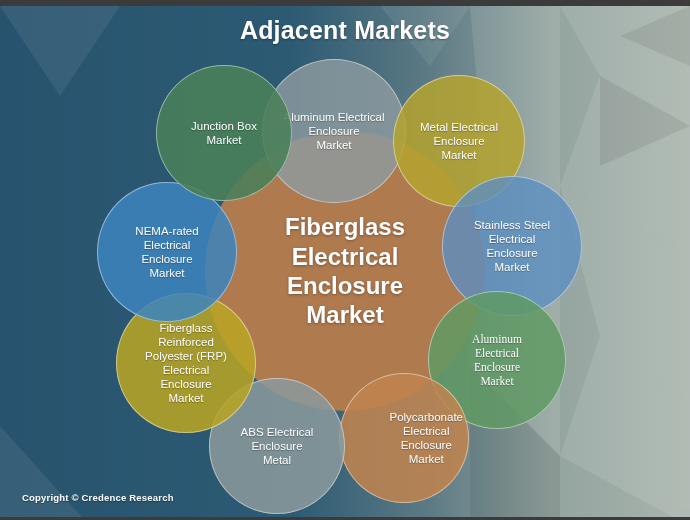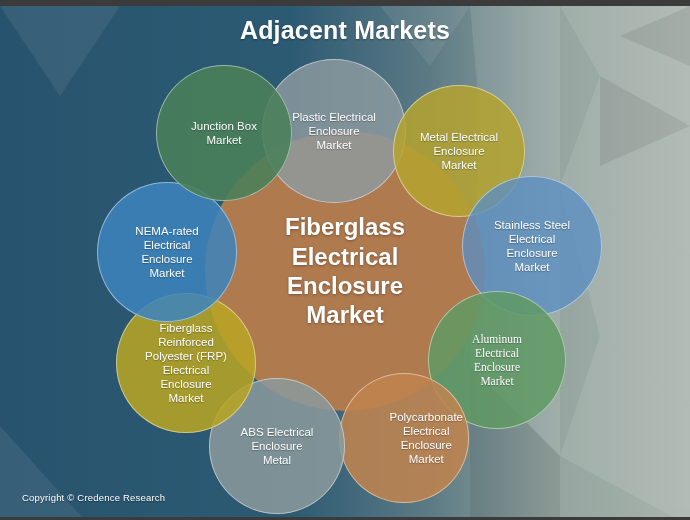--- a/index.html
+++ b/index.html
@@ -62,21 +62,21 @@
     font-weight:bold;
     line-height:1.22;
     white-space:pre-line;
     text-shadow:0 1px 3px rgba(0,0,0,.33);
   }
   
   .footer {
     position:absolute; left:22px; bottom:14px;
     color:#ffffff;
     font-size:9.5px;
-    font-weight:normal;
+    font-weight:bold;
     letter-spacing:.2px;
     z-index:45;
     text-shadow:0 1px 1px rgba(0,0,0,.4);
   }
 </style>
 </head>
 <body>
 
 <div id="stage">
 
@@ -116,32 +116,32 @@
   <div class="diagram">
 
     <div class="center-circle" style="left:205px; top:125px; width:280px; height:280px; background:#b07a4f;">
       <div class="lbl">Fiberglass
 Electrical
 Enclosure
 Market</div>
     </div>
 
     <div class="circle" style="left:262px; top:53px; width:144px; height:144px; background:rgba(141,155,160,0.82);">
-      <div class="lbl">Plastic Electrical
+      <div class="lbl">Aluminum Electrical
 Enclosure
 Market</div>
     </div>
 
-    <div class="circle" style="left:393px; top:79px; width:132px; height:132px; background:rgba(181,163,46,0.85);">
+    <div class="circle" style="left:393px; top:69px; width:132px; height:132px; background:rgba(181,163,46,0.85);">
       <div class="lbl">Metal Electrical
 Enclosure
 Market</div>
     </div>
 
-    <div class="circle" style="left:462px; top:170px; width:140px; height:140px; background:rgba(93,142,192,0.80);">
+    <div class="circle" style="left:442px; top:170px; width:140px; height:140px; background:rgba(93,142,192,0.80);">
       <div class="lbl">Stainless Steel
 Electrical
 Enclosure
 Market</div>
     </div>
 
     <div class="circle" style="left:428px; top:285px; width:138px; height:138px; background:rgba(95,154,99,0.84);font-family:Liberation Serif, serif;">
       <div class="lbl">Aluminum
 Electrical
 Enclosure

